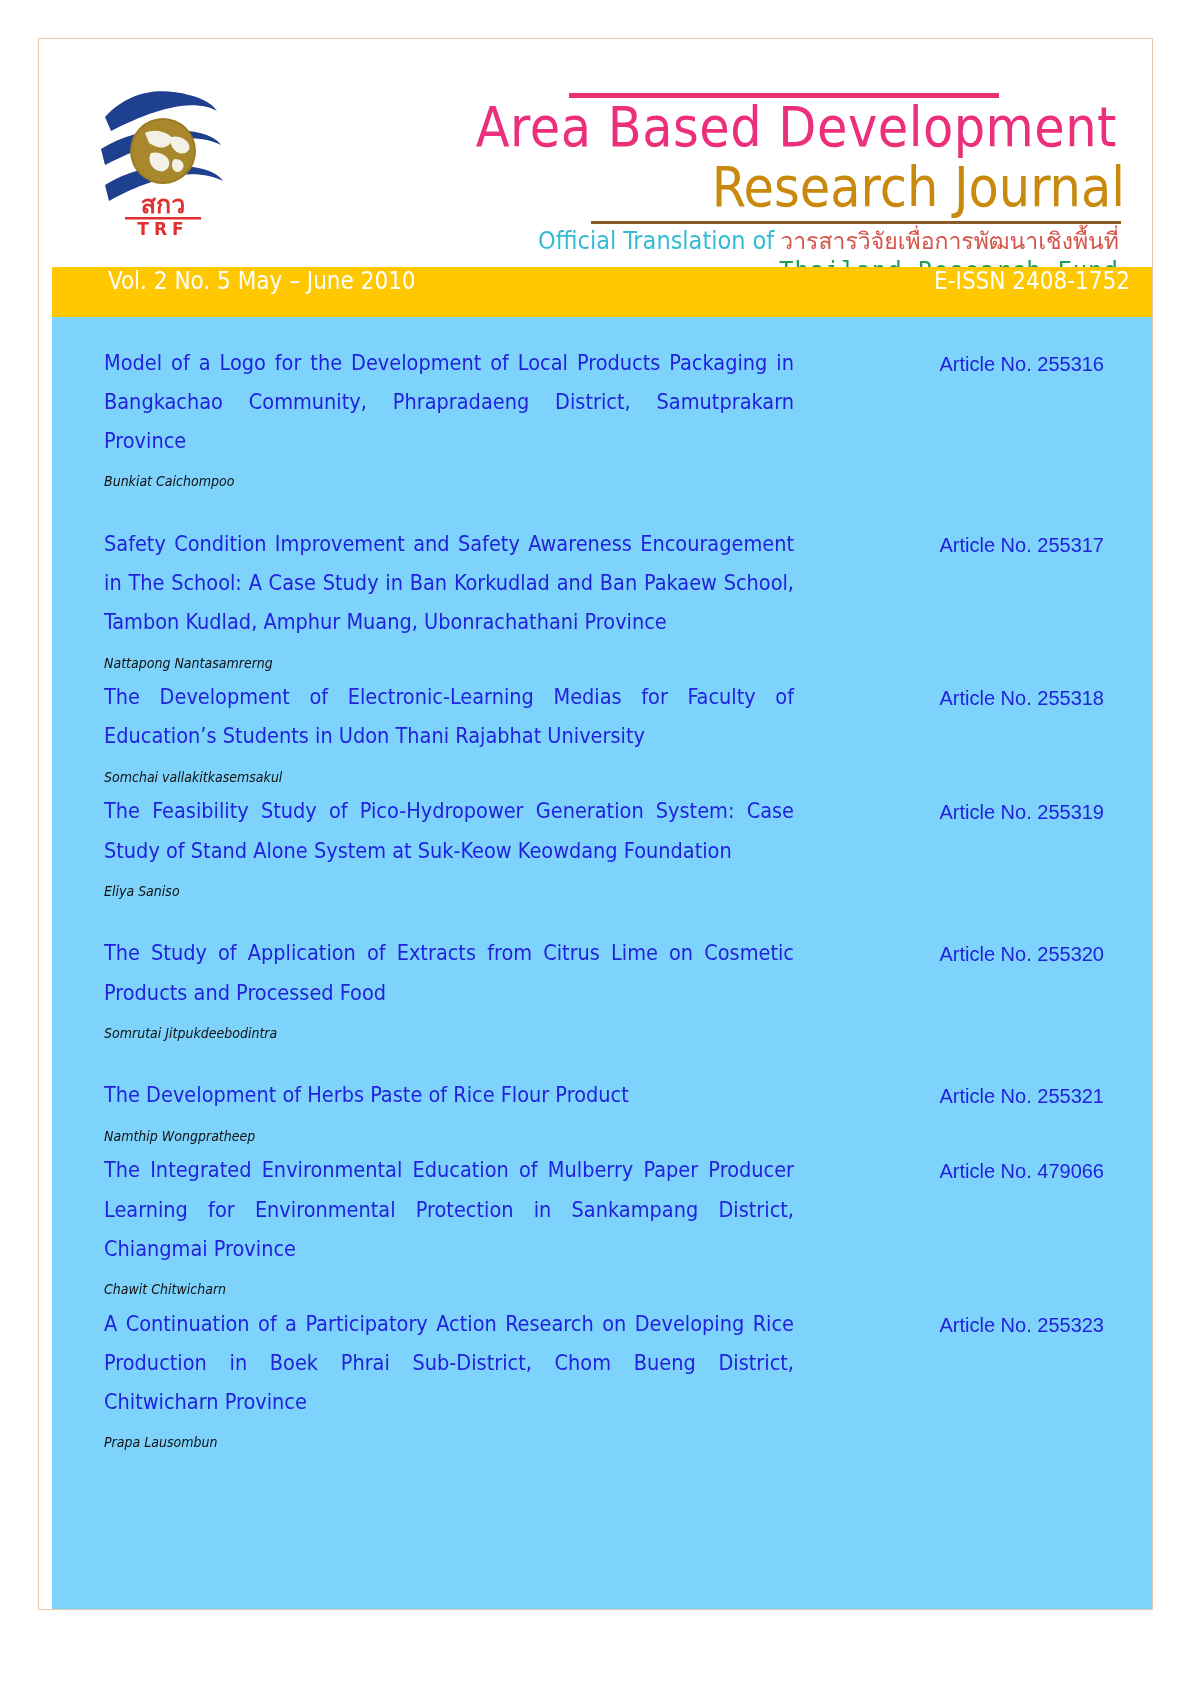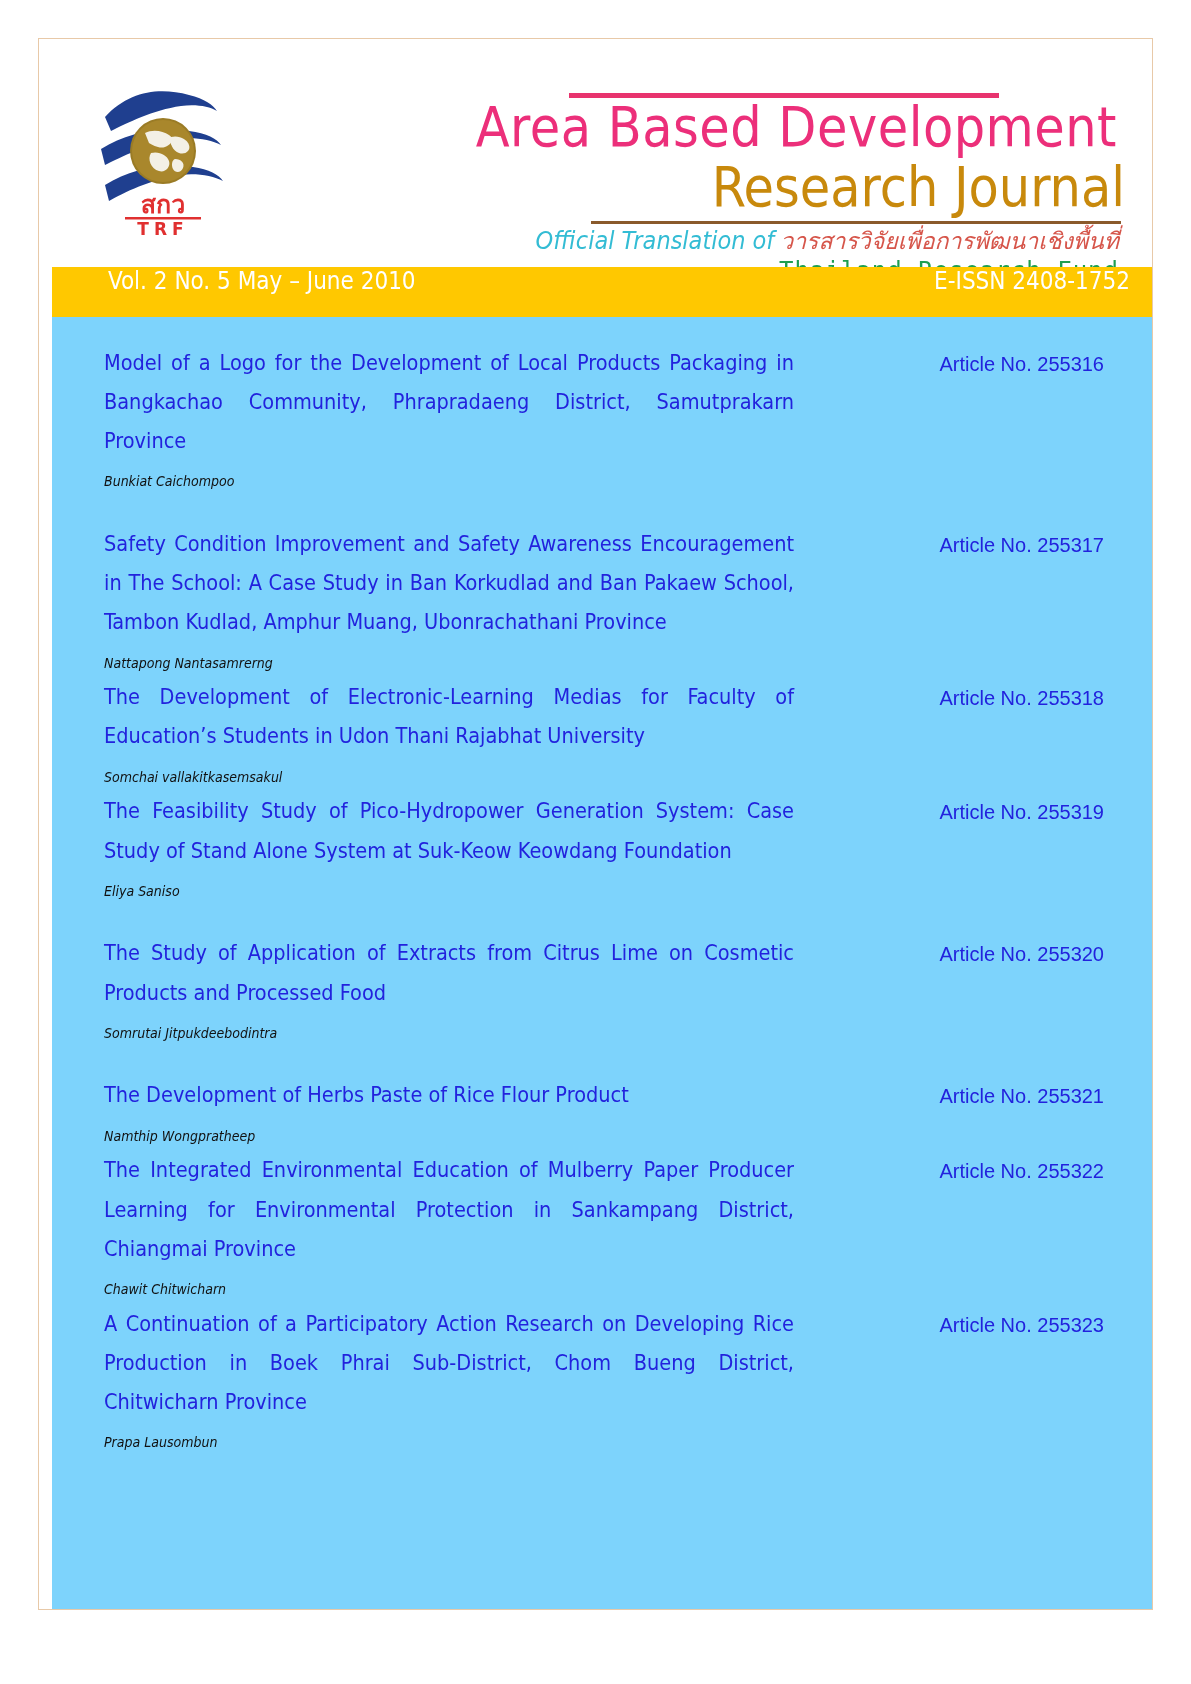--- a/index.html
+++ b/index.html
@@ -111,21 +111,20 @@
     position: absolute;
     right: 20px;
     top: 166px;
     width: 860px;
     text-align: right;
     white-space: nowrap;
     font-family: "DejaVu Sans Condensed", "Liberation Sans Narrow", "Liberation Sans", sans-serif;
     font-size: 25px;
     color: #33bcd4;
     line-height: 1.1;
-    font-style: italic;
   }
   .line3 .thai {
     color: #d6554a;
     font-size: 23px;
     margin-left: 6px;
   }
   .line4 {
     position: absolute;
     right: 20px;
     top: 196px;
@@ -304,21 +303,21 @@
         <div class="entry-title">The Development of Herbs Paste of Rice Flour Product</div>
         <div class="entry-num">Article No. 255321</div>
       </div>
       <div class="entry-author">Namthip Wongpratheep</div>
     </div>
     <div class="gap-sm"></div>
 
     <div class="entry">
       <div class="entry-row">
         <div class="entry-title justify">The Integrated Environmental Education of Mulberry Paper Producer Learning for Environmental Protection in Sankampang District,  Chiangmai Province</div>
-        <div class="entry-num">Article No. 255322</div>
+        <div class="entry-num">Article No. 479066</div>
       </div>
       <div class="entry-author">Chawit Chitwicharn</div>
     </div>
     <div class="gap-sm"></div>
 
     <div class="entry">
       <div class="entry-row">
         <div class="entry-title justify">A Continuation of a Participatory Action Research on Developing Rice Production in Boek Phrai Sub-District, Chom Bueng District, Chitwicharn Province</div>
         <div class="entry-num">Article No. 255323</div>
       </div>

